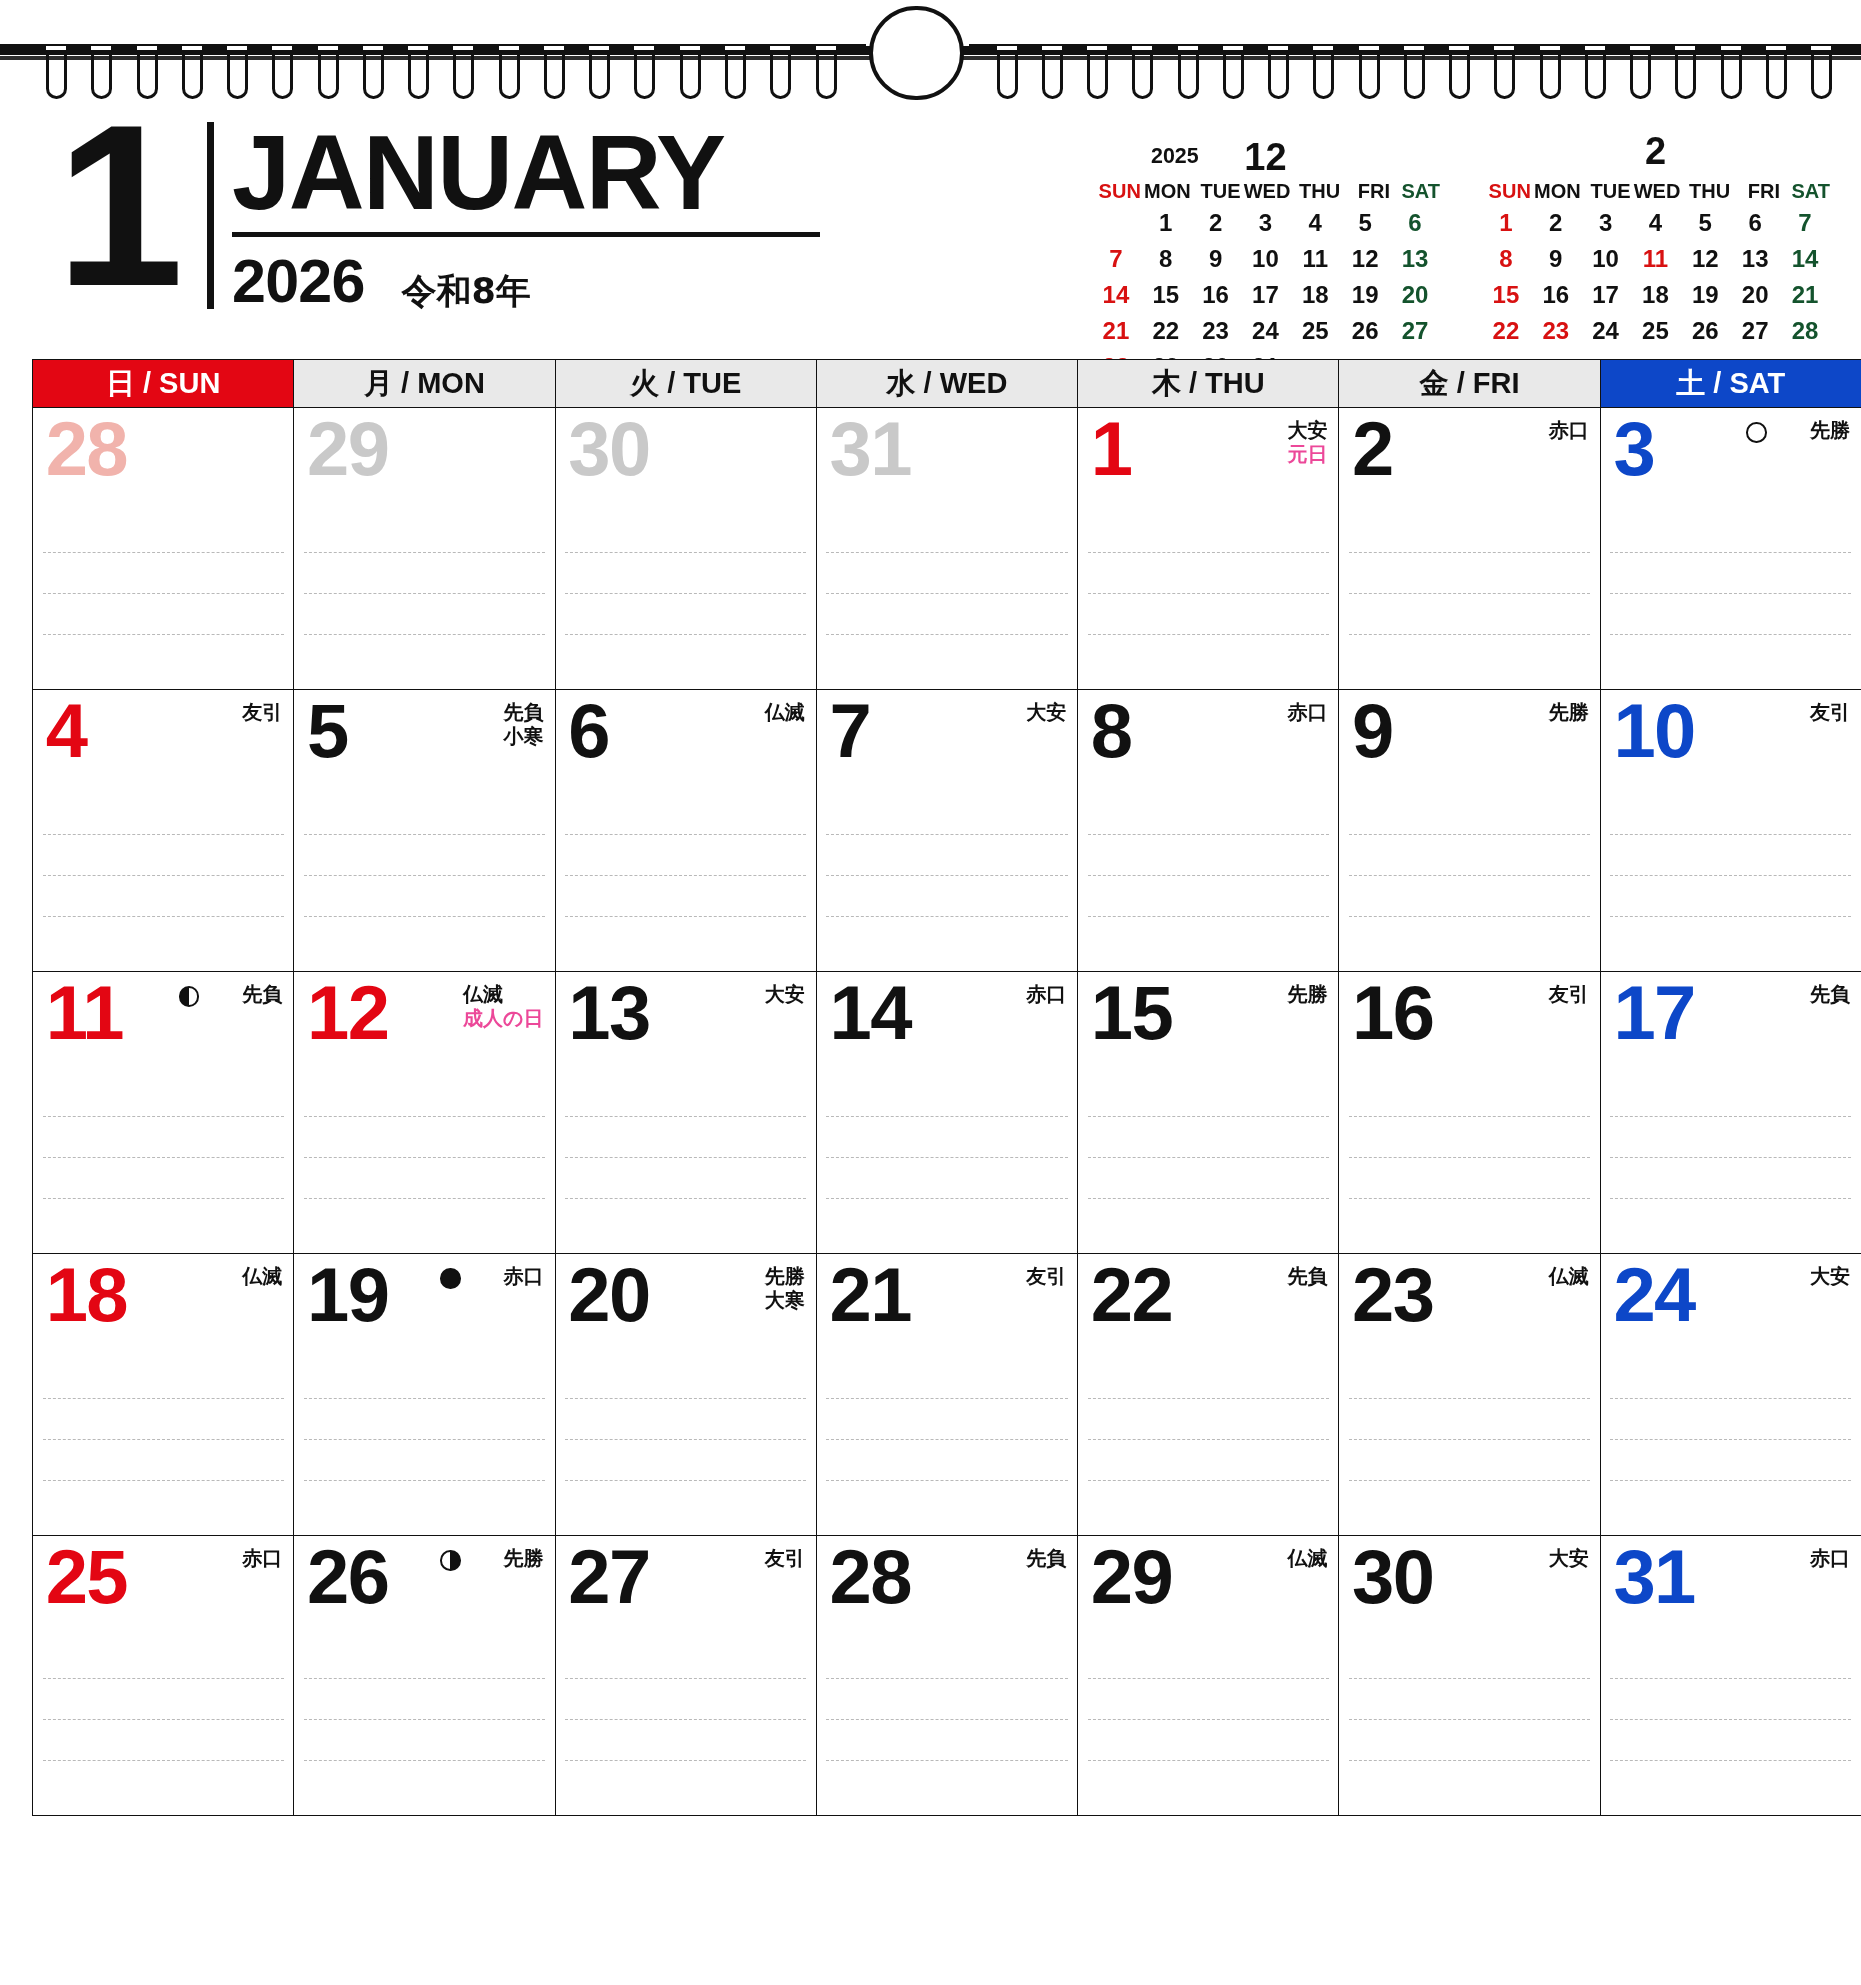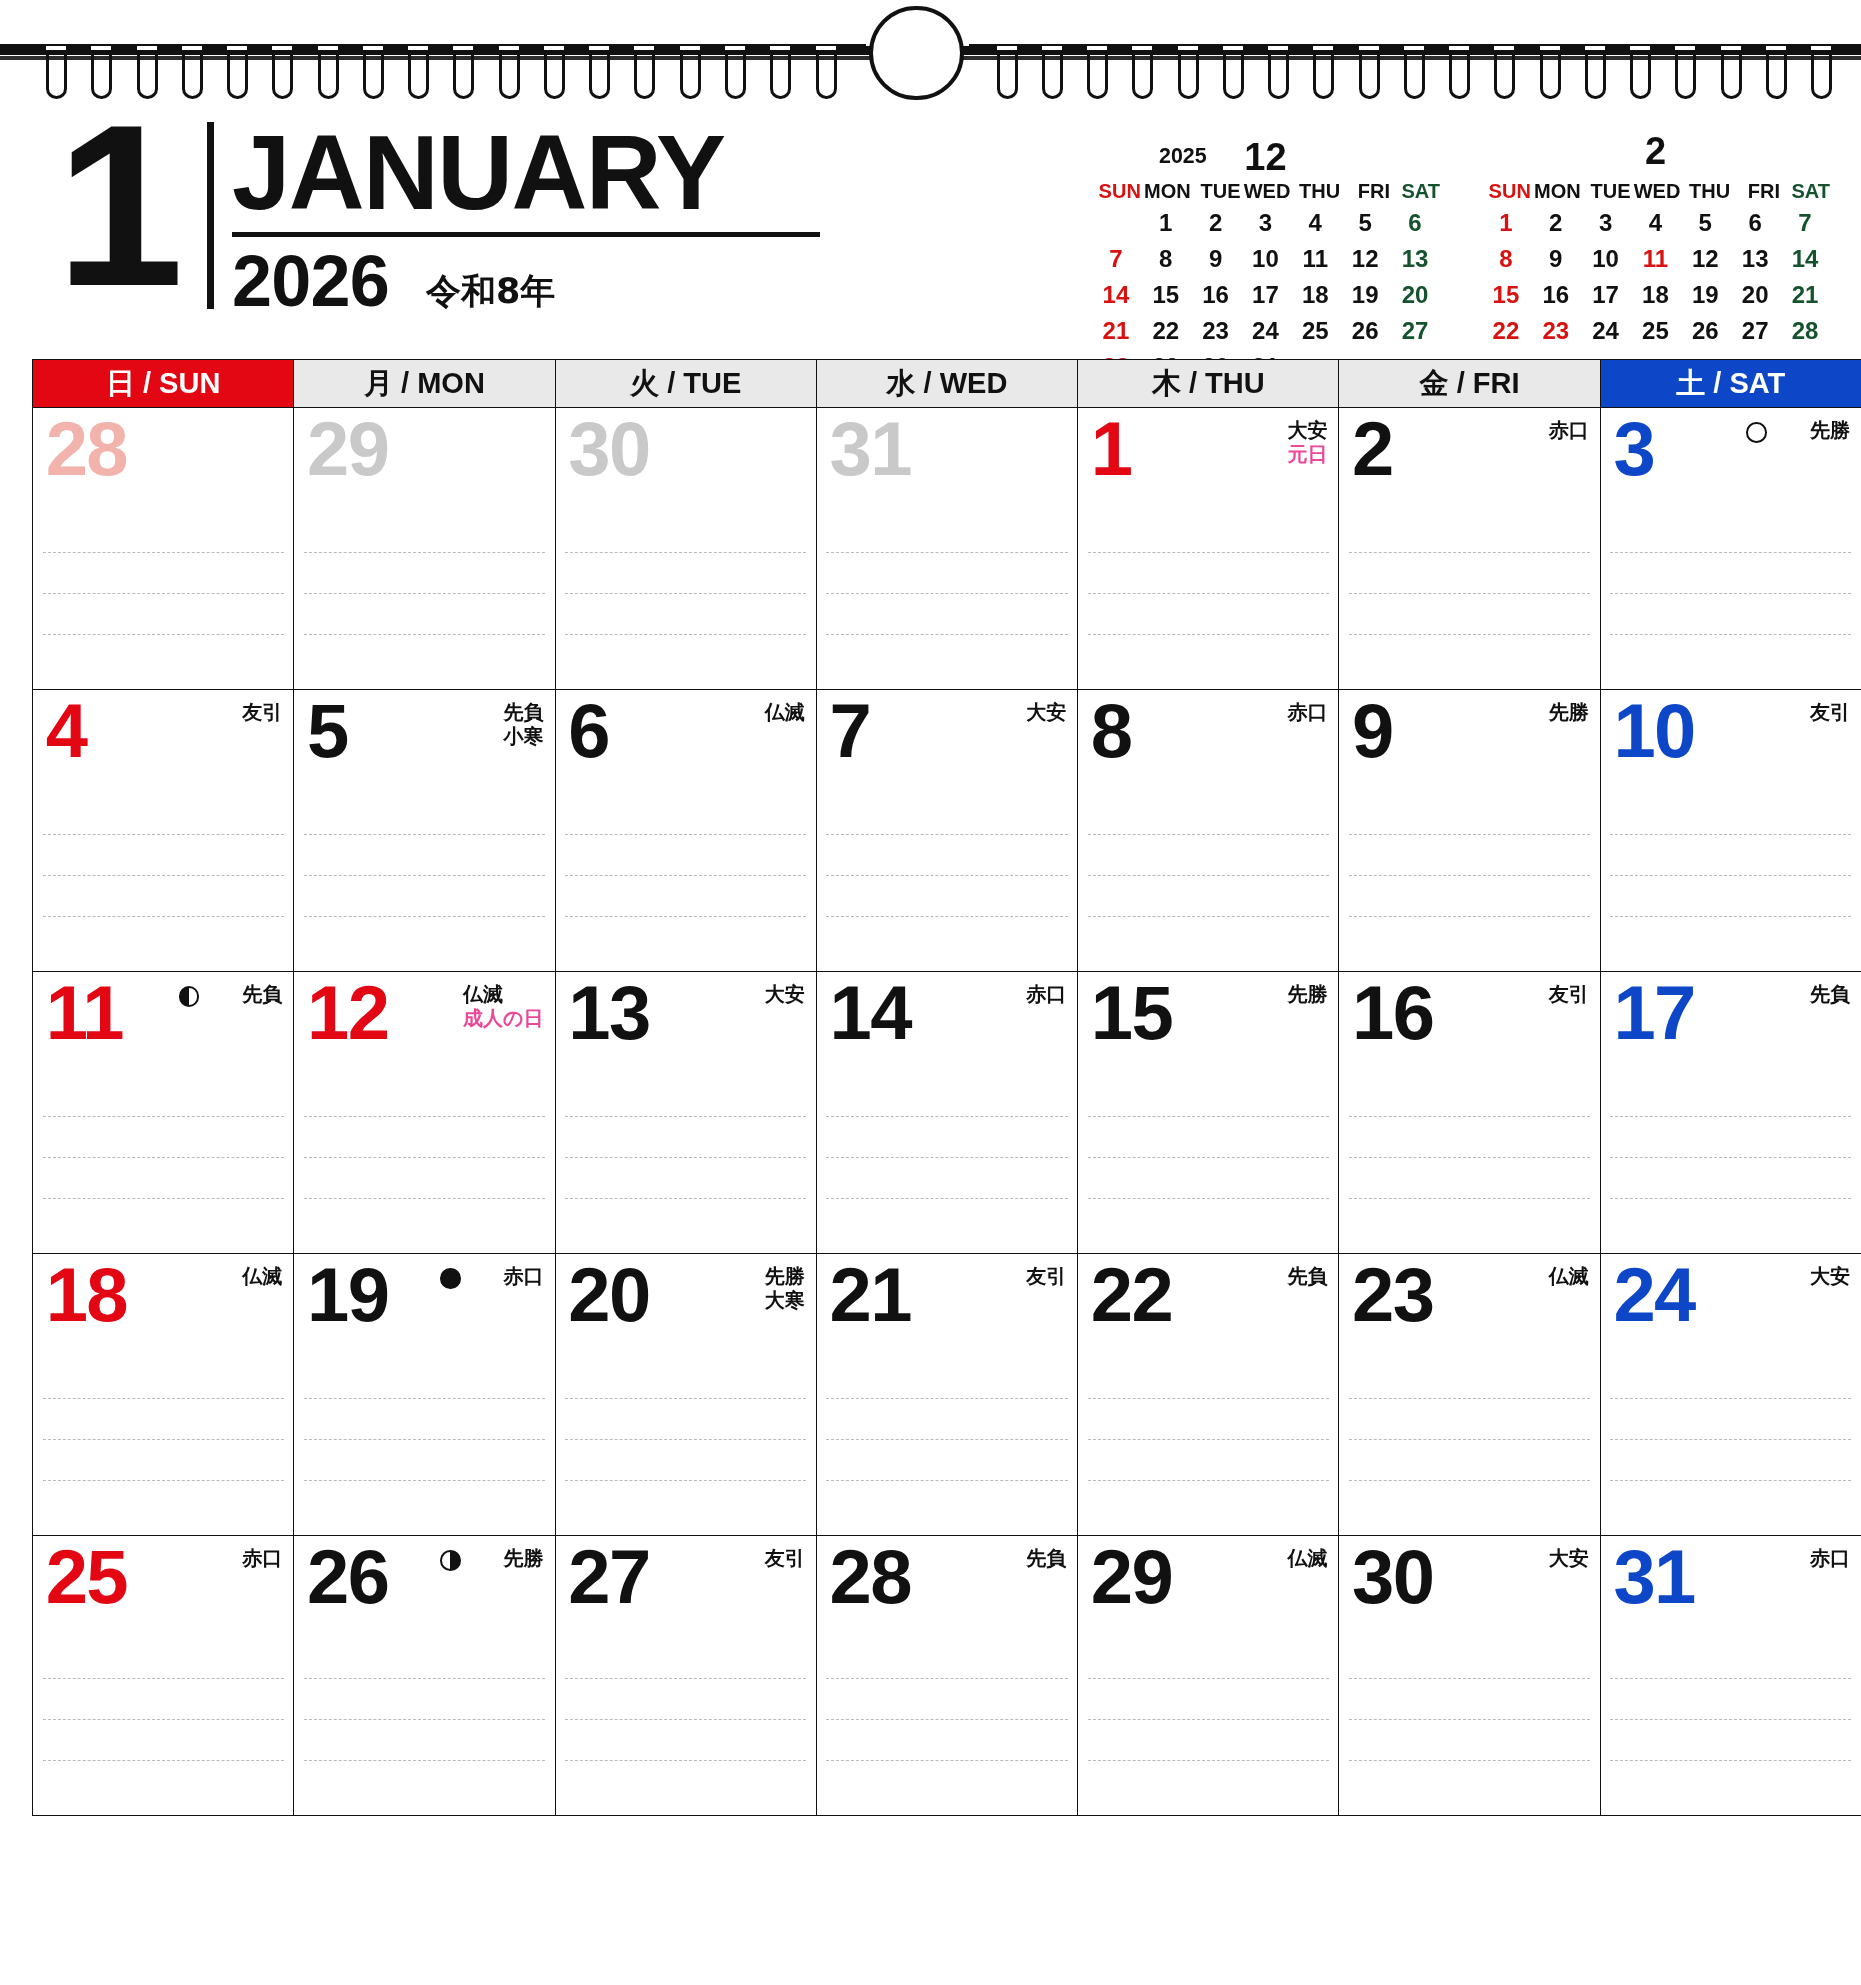--- a/index.html
+++ b/index.html
@@ -126,21 +126,21 @@
     height: 4.8px;
     background: #111;
     margin: 4.8px 0 3.2px 16px;
   }
   .year-row {
     display: flex;
     align-items: flex-end;
     padding-left: 16px;
   }
   .year {
-    font-size: 72px;
+    font-size: 61px;
     font-weight: 700;
     line-height: 83px;
     letter-spacing: -0.8px;
     color: #111;
   }
   .era {
     font-size: 35px;
     font-weight: 700;
     color: #111;
     margin-left: 37px;
@@ -160,21 +160,21 @@
     width: 349px;
   }
   .mini-head {
     text-align: center;
     height: 44px;
     position: relative;
     margin-bottom: 3.2px;
   }
   .mini-head .m-year {
     position: absolute;
-    left: 68px;
+    left: 60px;
     bottom: 7.1px;
     font-size: 21.4px;
     font-weight: 700;
     color: #111;
   }
   .mini-head .m-num {
     position: absolute;
     left: 0; right: 0;
     bottom: 0;
     font-size: 38px;

